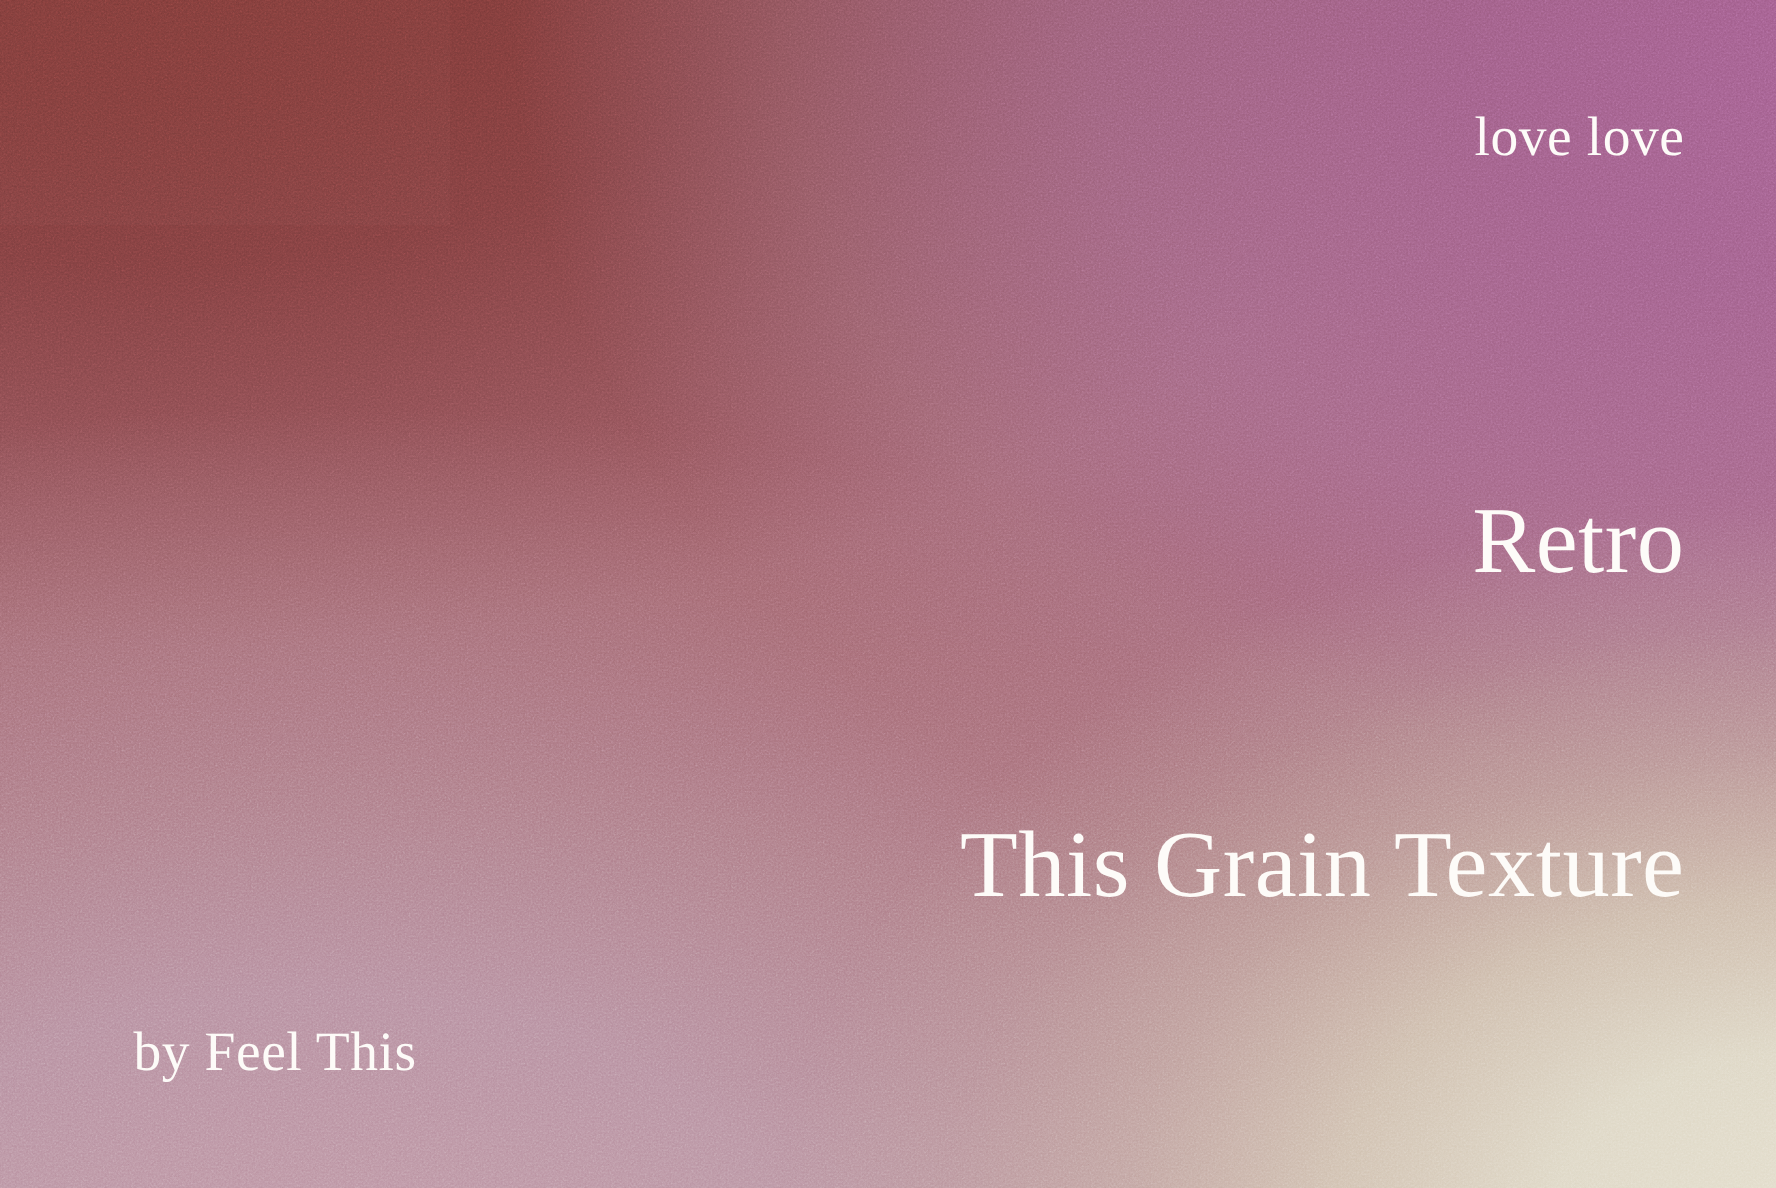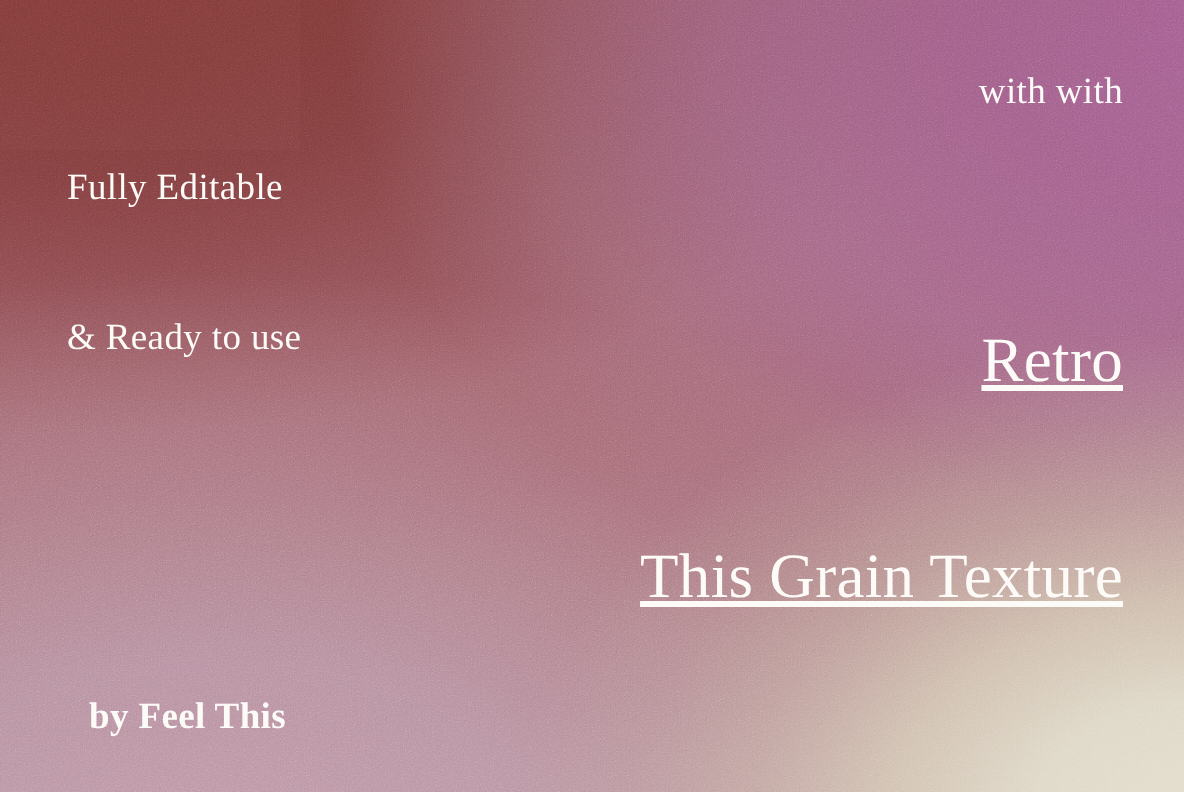--- a/index.html
+++ b/index.html
@@ -123,35 +123,34 @@
   #with-love {
     right: 61px;
     top: 70px;
     font-size: 37px;
     line-height: 44px;
     text-align: right;
   }
 
   #byline {
     left: 89px;
-    bottom: 53px;
+    bottom: 68px;
     font-size: 37px;
     line-height: 44px;
-    font-weight: bold;
   }
 
   #headline {
     right: 61px;
     bottom: 36px;
     text-align: right;
     font-size: 63px;
     line-height: 72px;
     letter-spacing: 0.005em;
   }
-  #headline .line { display: block; text-decoration: underline; }
+  #headline .line { display: block; }
 </style>
 </head>
 <body>
 
 <div id="poster">
 
   <div class="bg-base"></div>
   <div class="bg-red"></div>
   <div class="bg-orchid"></div>
   <div class="bg-rose"></div>
@@ -167,26 +166,22 @@
   </svg>
 
   <svg class="grain-fine" xmlns="http://www.w3.org/2000/svg">
     <filter id="grainFineFilter">
       <feTurbulence type="fractalNoise" baseFrequency="1.6" numOctaves="2" stitchTiles="stitch"></feTurbulence>
       <feColorMatrix type="saturate" values="0"></feColorMatrix>
     </filter>
     <rect width="100%" height="100%" filter="url(#grainFineFilter)"></rect>
   </svg>
 
-  <div class="txt" id="tagline">
-    <span class="line">Fully Editable</span>
-    <span class="line">&amp; Ready to use</span>
-  </div>
 
-  <div class="txt" id="with-love">with with</div>
+  <div class="txt" id="with-love">love love</div>
 
   <div class="txt" id="byline">by Feel This</div>
 
   <div class="txt" id="headline">
     <span class="line">Retro</span>
     <span class="line">This Grain Texture</span>
   </div>
 
 </div>
 

